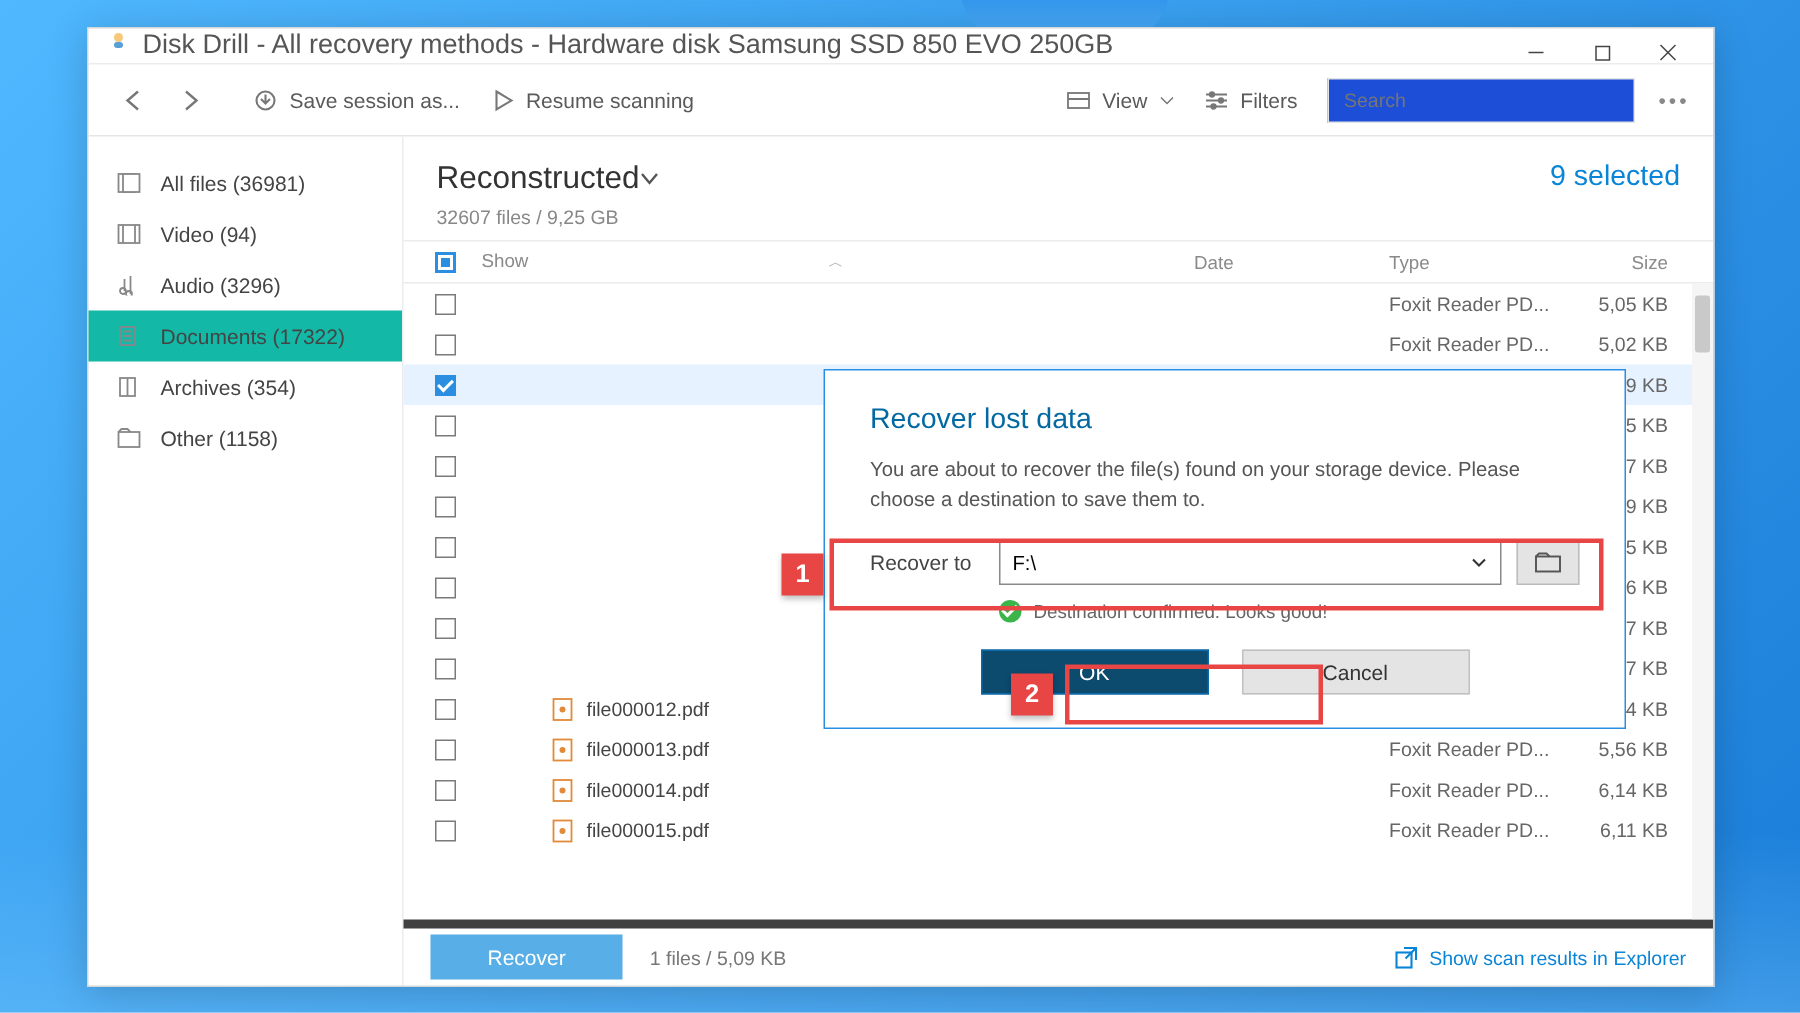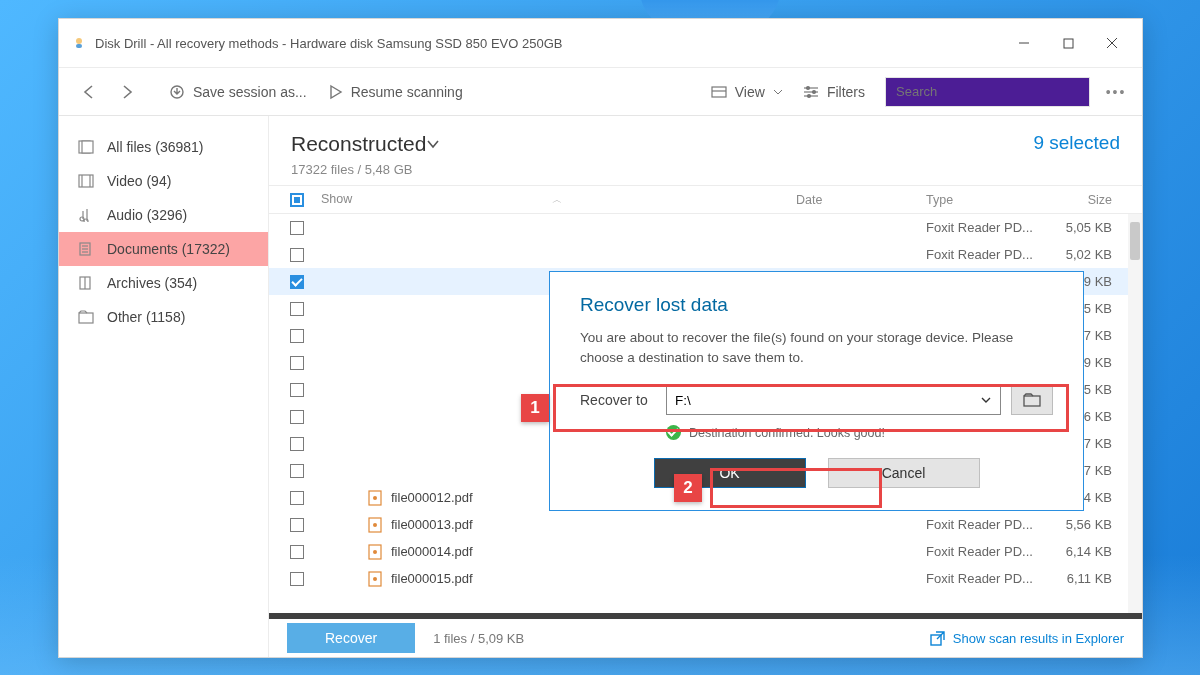--- a/index.html
+++ b/index.html
@@ -1,34 +1,34 @@
 <!DOCTYPE html>
 <html><head>
 <meta charset="utf-8">
 <style>
 * { box-sizing: border-box; margin: 0; padding: 0; font-family: 'Segoe UI', Arial, sans-serif; }
 body { width: 1200px; height: 675px; background: linear-gradient(135deg, #4fb8ff 0%, #1a7dd8 100%); position: relative; overflow: hidden; }
 .bgwave { position: absolute; bottom: 0; left: 0; width: 100%; height: 120px; background: linear-gradient(180deg, rgba(255,255,255,0) 0%, rgba(120,200,255,0.4) 100%); }
 .bgarc { position: absolute; top: -10px; left: 640px; width: 140px; height: 40px; border-radius: 0 0 80px 80px; background: linear-gradient(180deg, #2c8fe6, #4fb2ff); }
 .window { position: absolute; top: 18px; left: 58px; width: 1085px; height: 640px; background: #fff; border: 1px solid #d6d6d6; box-shadow: 0 4px 24px rgba(0,0,0,.18); display: flex; flex-direction: column; }
-.titlebar { height: 49px; display: flex; align-items: center; padding: 0 8px 0 12px; font-size: 13px; color: #555; border-bottom: 1px solid #ececec; }
+.titlebar { height: 24px; display: flex; padding: 0 8px 0 12px; font-size: 18px; color: #555; border-bottom: 1px solid #ececec; }
 .titlebar .appicon { width: 16px; height: 16px; margin-right: 8px; display: inline-flex; align-items: center; justify-content: center; }
 .winbtns { margin-left: auto; display: flex; }
 .winbtn { width: 44px; height: 32px; display: flex; align-items: center; justify-content: center; color: #555; }
 .toolbar { height: 48px; display: flex; align-items: center; padding: 0 12px; border-bottom: 1px solid #e5e5e5; color: #555; font-size: 14px; }
 .tbtn { display: flex; align-items: center; gap: 8px; padding: 6px 10px; color: #5a5a5a; }
 .tbtn svg { stroke: #777; }
 .tsep { width: 12px; }
 .spacer { flex: 1; }
-.search { width: 205px; height: 30px; background: #4c1d95; border: 1px solid #e4e4e4; color: #b5b5b5; font-size: 13px; padding: 4px 10px; margin-left: 10px; }
+.search { width: 205px; height: 30px; background: #1d4ed8; border: 1px solid #e4e4e4; color: #b5b5b5; font-size: 13px; padding: 4px 10px; margin-left: 10px; }
 .moreicon { margin-left: 12px; width: 28px; display: flex; justify-content: center; color: #888; letter-spacing: 2px; }
 .body { flex: 1; display: flex; min-height: 0; }
 .sidebar { width: 210px; border-right: 1px solid #ececec; padding: 14px 0; }
 .side-item { display: flex; align-items: center; gap: 12px; padding: 9px 18px; font-size: 14px; color: #444; }
-.side-item.active { background: #fca5a5; }
+.side-item.active { background: #14b8a6; }
 .side-ico { width: 18px; height: 16px; display: inline-flex; align-items: center; justify-content: center; }
 .main { flex: 1; display: flex; flex-direction: column; position: relative; min-width: 0; }
 .main-head { padding: 16px 22px 8px 22px; display: flex; align-items: flex-start; }
 .mh-left h2 { font-size: 21px; font-weight: 400; color: #333; display: flex; align-items: center; gap: 0; }
 .mh-left .sub { font-size: 13px; color: #888; margin-top: 6px; }
 .mh-right { margin-left: auto; color: #0a84d6; font-size: 19px; }
 .colhdr { display: flex; align-items: center; padding: 6px 14px; border-top: 1px solid #ececec; border-bottom: 1px solid #ececec; font-size: 12.5px; color: #8a8a8a; }
 .col-chk { width: 28px; display: flex; justify-content: center; }
 .col-name { flex: 1; padding-left: 10px; }
 .col-date { width: 130px; }
@@ -56,21 +56,21 @@
 .dialog h3 { font-size: 19px; font-weight: 400; color: #0369a1; margin-bottom: 12px; }
 .dialog p { font-size: 13.5px; color: #555; line-height: 1.45; margin-bottom: 18px; }
 .destrow { display: flex; align-items: center; gap: 10px; margin-bottom: 10px; }
 .destrow label { font-size: 14px; color: #444; width: 76px; }
 .destselect { flex: 1; height: 30px; border: 1px solid #888; padding: 3px 8px; font-size: 13.5px; display: flex; align-items: center; justify-content: space-between; }
 .browsebtn { width: 42px; height: 30px; background: #e4e4e4; border: 1px solid #bcbcbc; display: flex; align-items: center; justify-content: center; }
 .confirm { display: flex; align-items: center; gap: 8px; font-size: 12.5px; color: #666; margin-left: 86px; margin-bottom: 18px; }
 .greenchk { width: 15px; height: 15px; border-radius: 50%; background: #3bb54a; position: relative; }
 .greenchk::after { content: ""; position: absolute; left: 4px; top: 1px; width: 4px; height: 8px; border: solid #fff; border-width: 0 2px 2px 0; transform: rotate(45deg); }
 .dlgbtns { display: flex; justify-content: center; gap: 22px; }
-.okbtn { width: 152px; height: 30px; background: #404040; color: #fff; border: 1px solid #0a6bb0; font-size: 14px; }
+.okbtn { width: 152px; height: 30px; background: #0c4a6e; color: #fff; border: 1px solid #0a6bb0; font-size: 14px; }
 .cancelbtn { width: 152px; height: 30px; background: #e4e4e4; color: #333; border: 1px solid #c0c0c0; font-size: 14px; }
 
 .callout { position: absolute; background: #e84545; color: #fff; font-size: 17px; font-weight: 600; width: 28px; height: 28px; display: flex; align-items: center; justify-content: center; z-index: 20; box-shadow: 0 2px 4px rgba(0,0,0,.25); }
 .hl { position: absolute; border: 3px solid #e84545; z-index: 15; pointer-events: none; }
 
 .chkhead { width: 14px; height: 14px; border: 2px solid #2a8fe0; position: relative; }
 .chkhead::after { content: ""; position: absolute; left: 2px; top: 2px; width: 6px; height: 6px; background: #2a8fe0; }
 </style>
 </head>
 <body>
@@ -223,21 +223,21 @@
 
     <div class="main">
       <div class="main-head">
         <div class="mh-left">
           <h2>
               <span>Reconstructed</span> 
               <svg width="14" height="12">
                 <path d="M2 3 L7 9 L12 3" fill="none" stroke="#555" stroke-width="1.6"></path>
               </svg>
             </h2>
-          <div class="sub">17322 files / 5,48 GB</div>
+          <div class="sub">32607 files / 9,25 GB</div>
         </div>
         <div class="mh-right">9 selected</div>
       </div>
 
       <div class="colhdr">
         <div class="col-chk">
             <div class="chkhead"></div>
           </div>
         <div class="col-name"><span>Show</span><span class="sortind">︿</span></div>
         <div class="col-date">Date</div>

